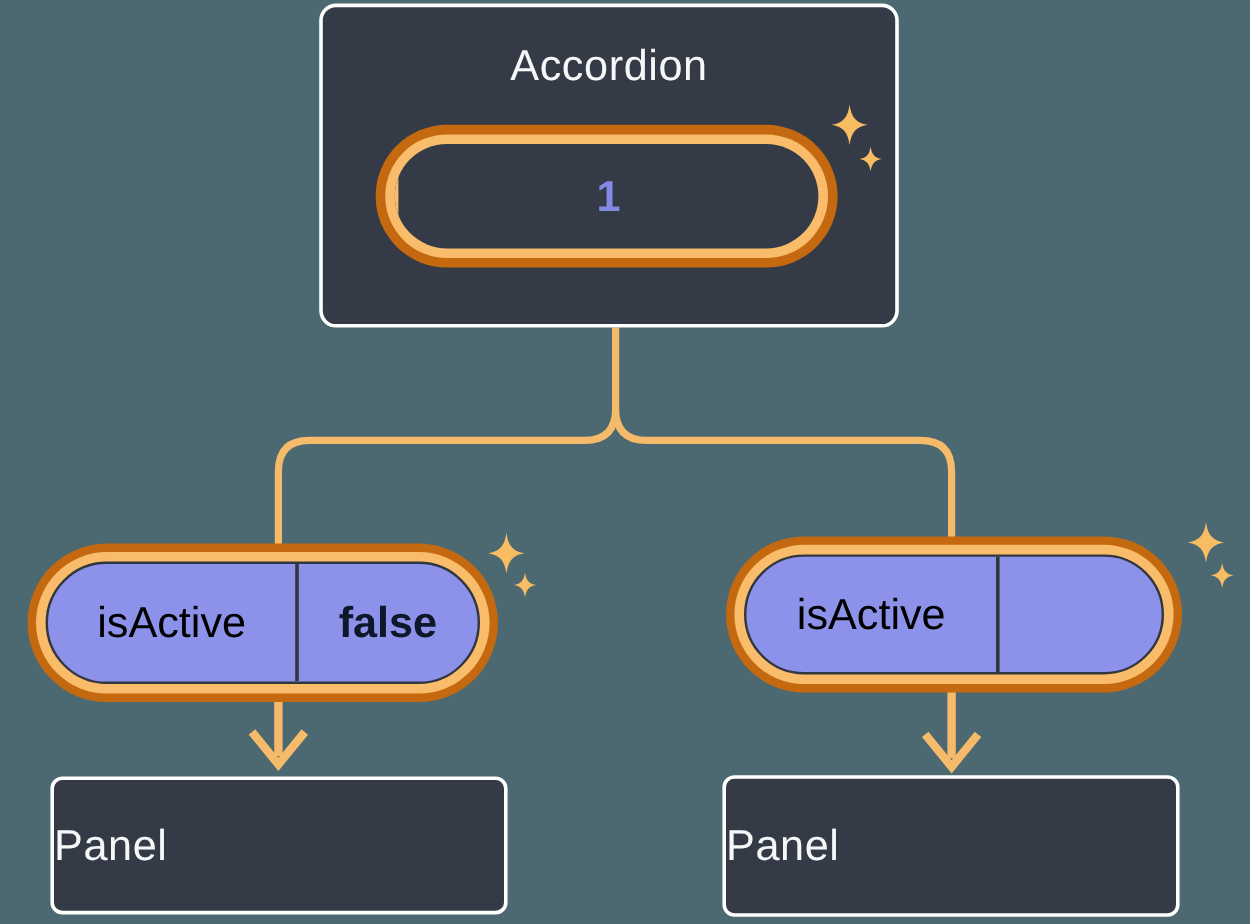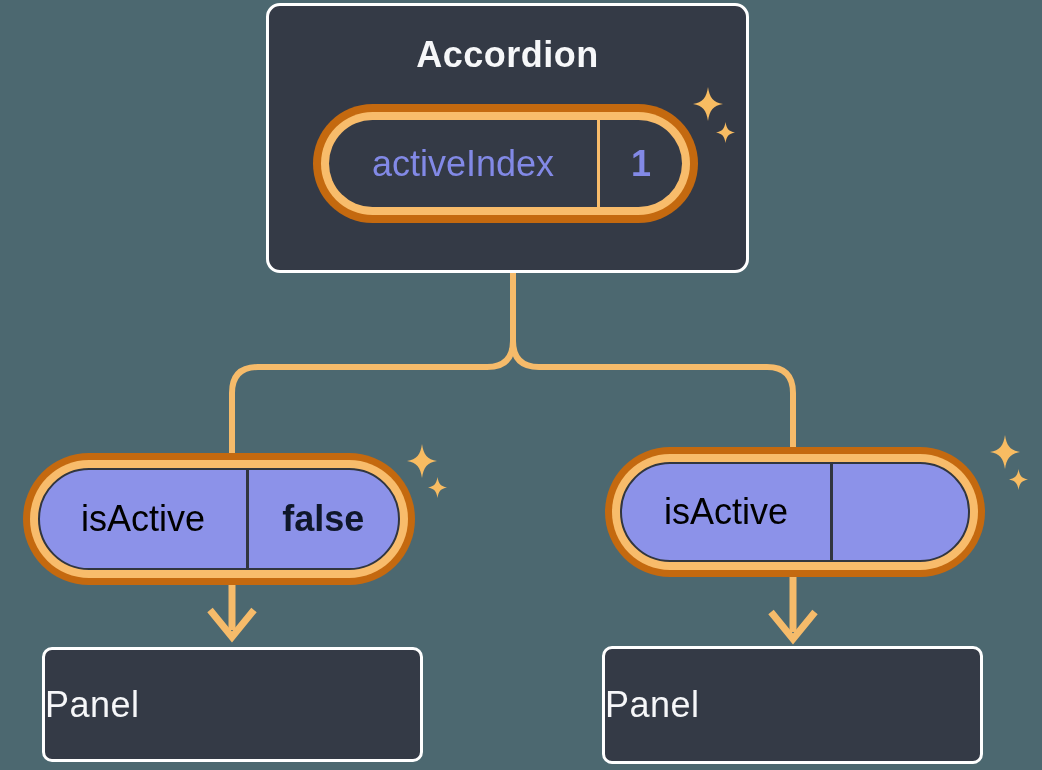--- a/index.html
+++ b/index.html
@@ -7,21 +7,21 @@
     position:relative;width:1042px;height:770px;background:#4C6870;
     font-family:"Liberation Sans","DejaVu Sans",sans-serif;overflow:hidden;
   }
   .connectors{position:absolute;left:0;top:0;z-index:1;}
   .box{
     position:absolute;background:#343A46;border:3px solid #FFFFFF;
     border-radius:14px;box-sizing:border-box;z-index:2;
     display:flex;align-items:center;
   }
   .box-title{
-    color:#F6F7F9;font-size:36px;font-weight:700;letter-spacing:.5px;text-align:right;
+    color:#F6F7F9;font-size:36px;font-weight:400;letter-spacing:.5px;text-align:right;
   }
   .accordion-box{left:266px;top:3px;width:483px;height:270px;flex-direction:column;justify-content:flex-start;}
   .accordion-box .box-title{margin-top:28px;}
   .panel-left{left:42px;top:647px;width:381px;height:115px;border-radius:10px;}
   .panel-right{left:602px;top:646px;width:381px;height:118px;border-radius:10px;}
 
   
   .pill-outer{position:absolute;border-radius:999px;background:#C4690F;box-sizing:border-box;z-index:3;}
   .pill-mid{width:100%;height:100%;border-radius:999px;background:#F8BC6B;box-sizing:border-box;padding:8px;}
   .pill-outer{padding:8px;}
@@ -66,21 +66,20 @@
     </g>
   </svg>
 
   <div class="box accordion-box">
     <div class="box-title">Accordion</div>
   </div>
 
   <div class="pill-outer pill-top">
     <div class="pill-mid">
       <div class="pill-body dark">
-        <div class="cell name">activeIndex</div>
         <div class="divider-light"></div>
         <div class="cell value">1</div>
       </div>
     </div>
   </div>
 
   <div class="pill-outer pill-left">
     <div class="pill-mid">
       <div class="pill-body purple">
         <div class="cell name-dark">isActive</div>

